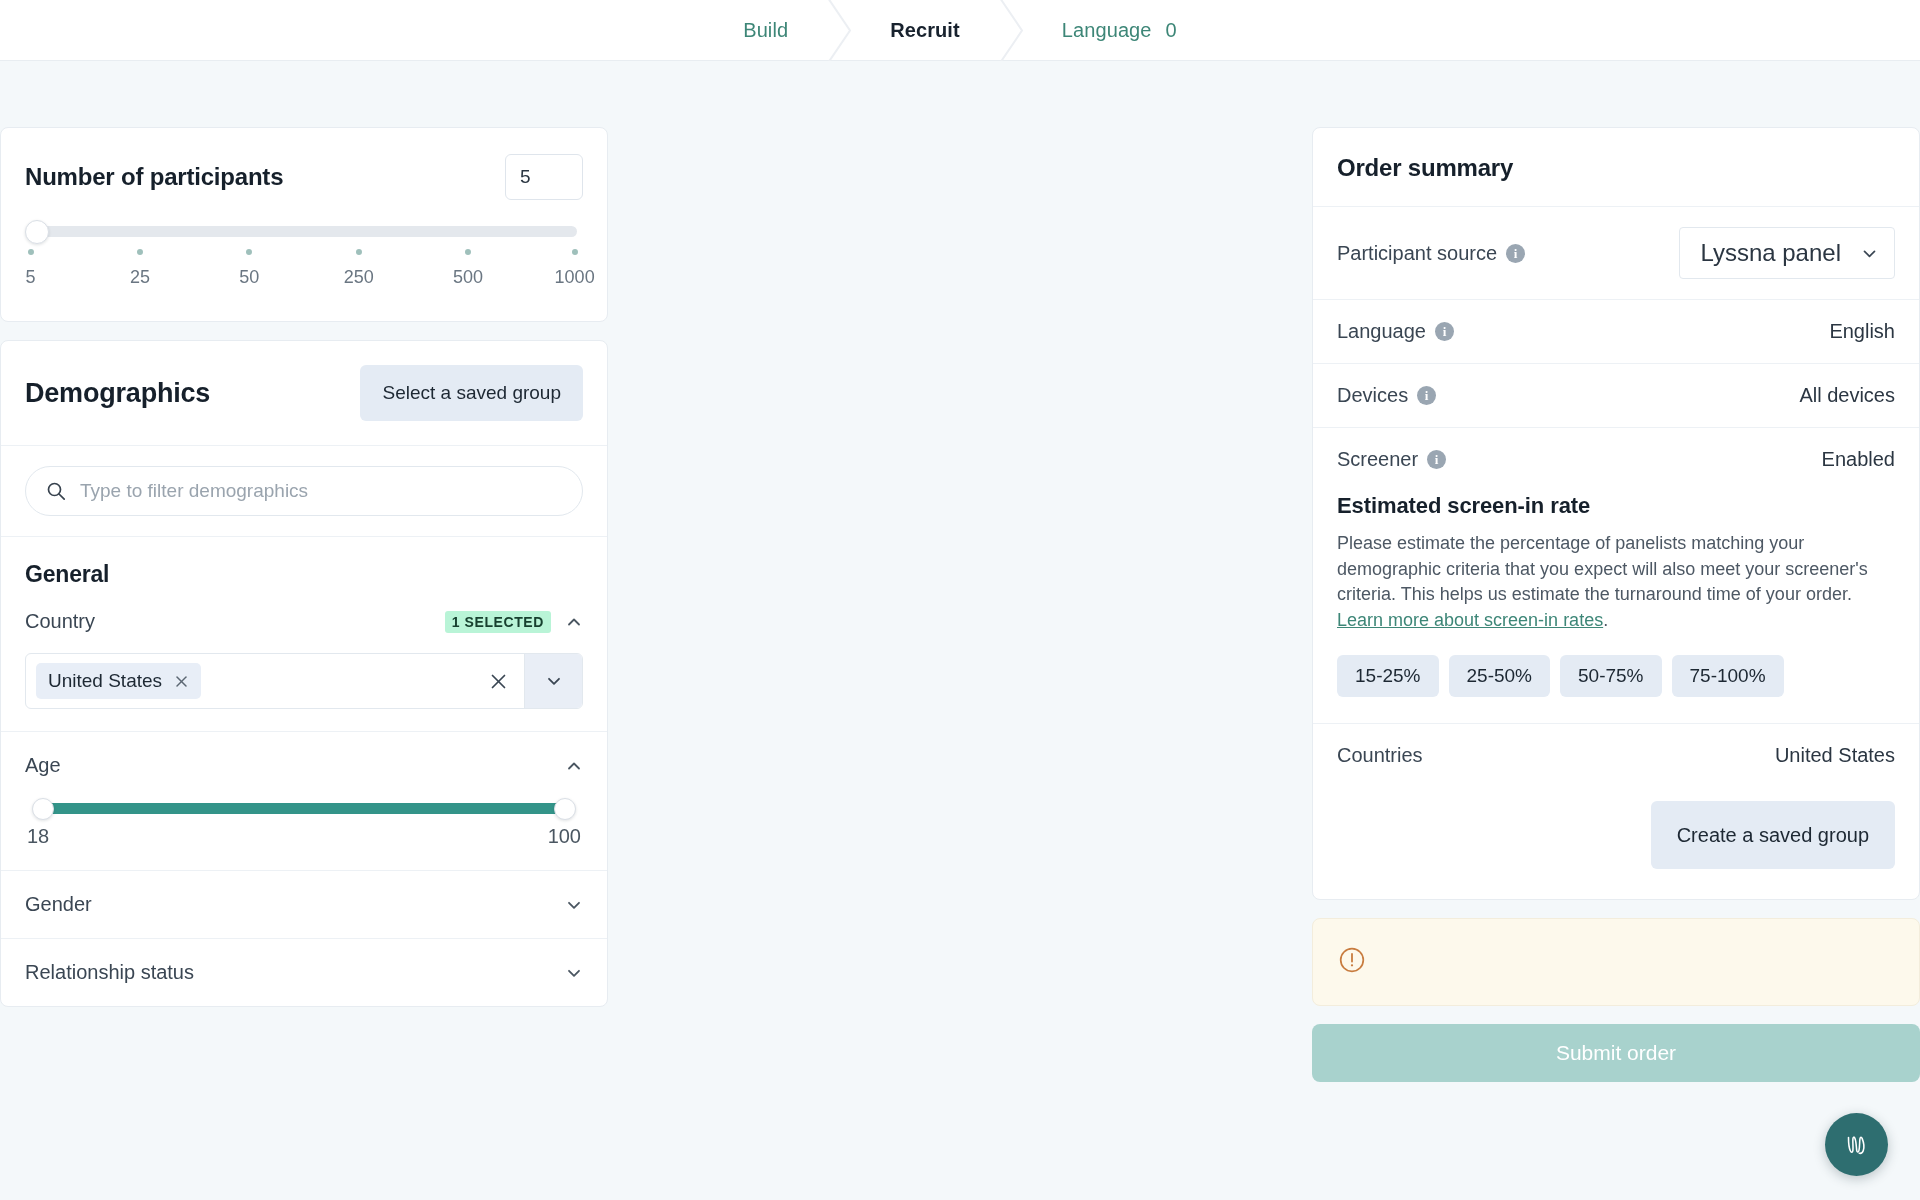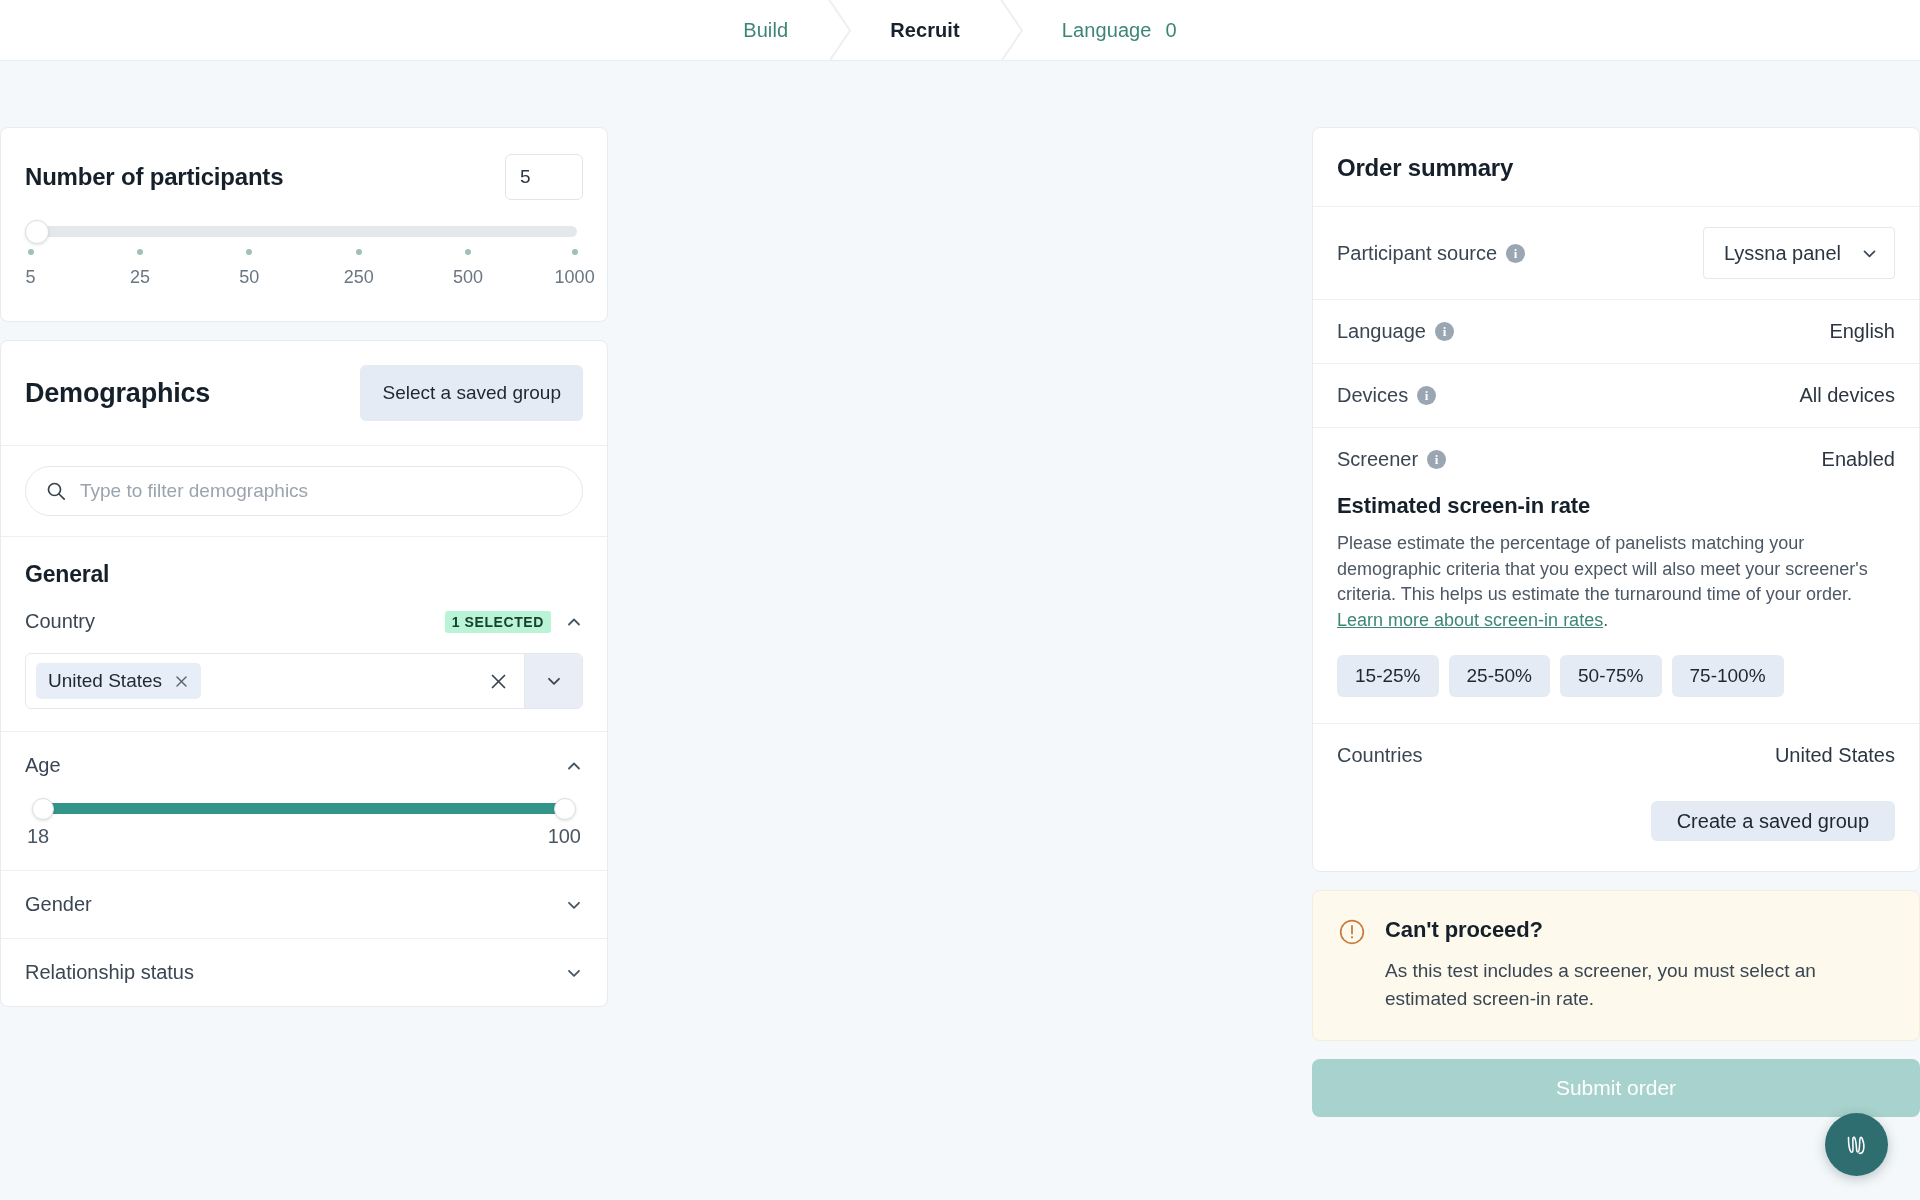--- a/index.html
+++ b/index.html
@@ -350,21 +350,21 @@
     flex: none;
   }
   .select-box {
     display: flex;
     align-items: center;
     gap: 20px;
     border: 1px solid #e2e8ee;
     border-radius: 4px;
     height: 52px;
     padding: 0 16px 0 20px;
-    font-size: 20px;
+    font-size: 24px;
     color: #2b3642;
     background: #fff;
     cursor: pointer;
   }
 
   .screener-block { padding: 2px 24px 26px 24px; }
   .sb-title {
     font-size: 22px;
     font-weight: bold;
     color: #16202b;
@@ -395,21 +395,21 @@
 
   .saved-group-row {
     display: flex;
     justify-content: flex-end;
     padding: 14px 24px 30px 24px;
   }
   .btn-saved-group {
     background: #e4ebf4;
     border: none;
     border-radius: 6px;
-    height: 40px;
+    height: 68px;
     padding: 0 26px;
     font-size: 20px;
     font-family: "Liberation Sans", sans-serif;
     color: #1d2833;
     cursor: pointer;
   }
 
   
   .alert {
     background: #fdf9ec;
@@ -714,24 +714,20 @@
     </div>
 
     <div class="alert">
       <div class="alert-icon">
         <svg width="26" height="26" viewBox="0 0 26 26">
           <circle cx="13" cy="13" r="11.3" fill="none" stroke="#c87c3f" stroke-width="1.7"></circle>
           <line x1="13" y1="7" x2="13" y2="14.6" stroke="#c87c3f" stroke-width="1.8" stroke-linecap="round"></line>
           <circle cx="13" cy="18.3" r="1.15" fill="#c87c3f"></circle>
         </svg>
       </div>
-      <div>
-        <div class="alert-title">Can't proceed?</div>
-        <div class="alert-body">As this test includes a screener, you must select an estimated screen-in rate.</div>
-      </div>
     </div>
 
     <button class="btn-submit" disabled="">Submit order</button>
 
   </div>
 </div>
 
 <div class="fab">
   <svg width="34" height="34" viewBox="0 0 34 34">
     <path d="M8.5 9.5 C8.5 14.5 8.8 19.5 10.3 22.8 C11.3 25 12.6 24.6 12.9 22.3 C13.3 19 12.6 13.8 12.9 10.8 C13.1 8.8 14.2 8.6 14.9 10.3 C16.2 13.5 16.3 19 16.7 22.3 C16.9 24.5 18.3 24.7 18.9 22.6 C19.9 19 19.4 13.4 20 10.6 C20.4 8.7 21.5 8.8 22.2 10.6 C23.6 14.1 24.3 19.5 23.3 22.6 C22.6 24.8 20.8 25.6 19.3 25.3" fill="none" stroke="#ffffff" stroke-width="1.55" stroke-linecap="round" stroke-linejoin="round"></path>

